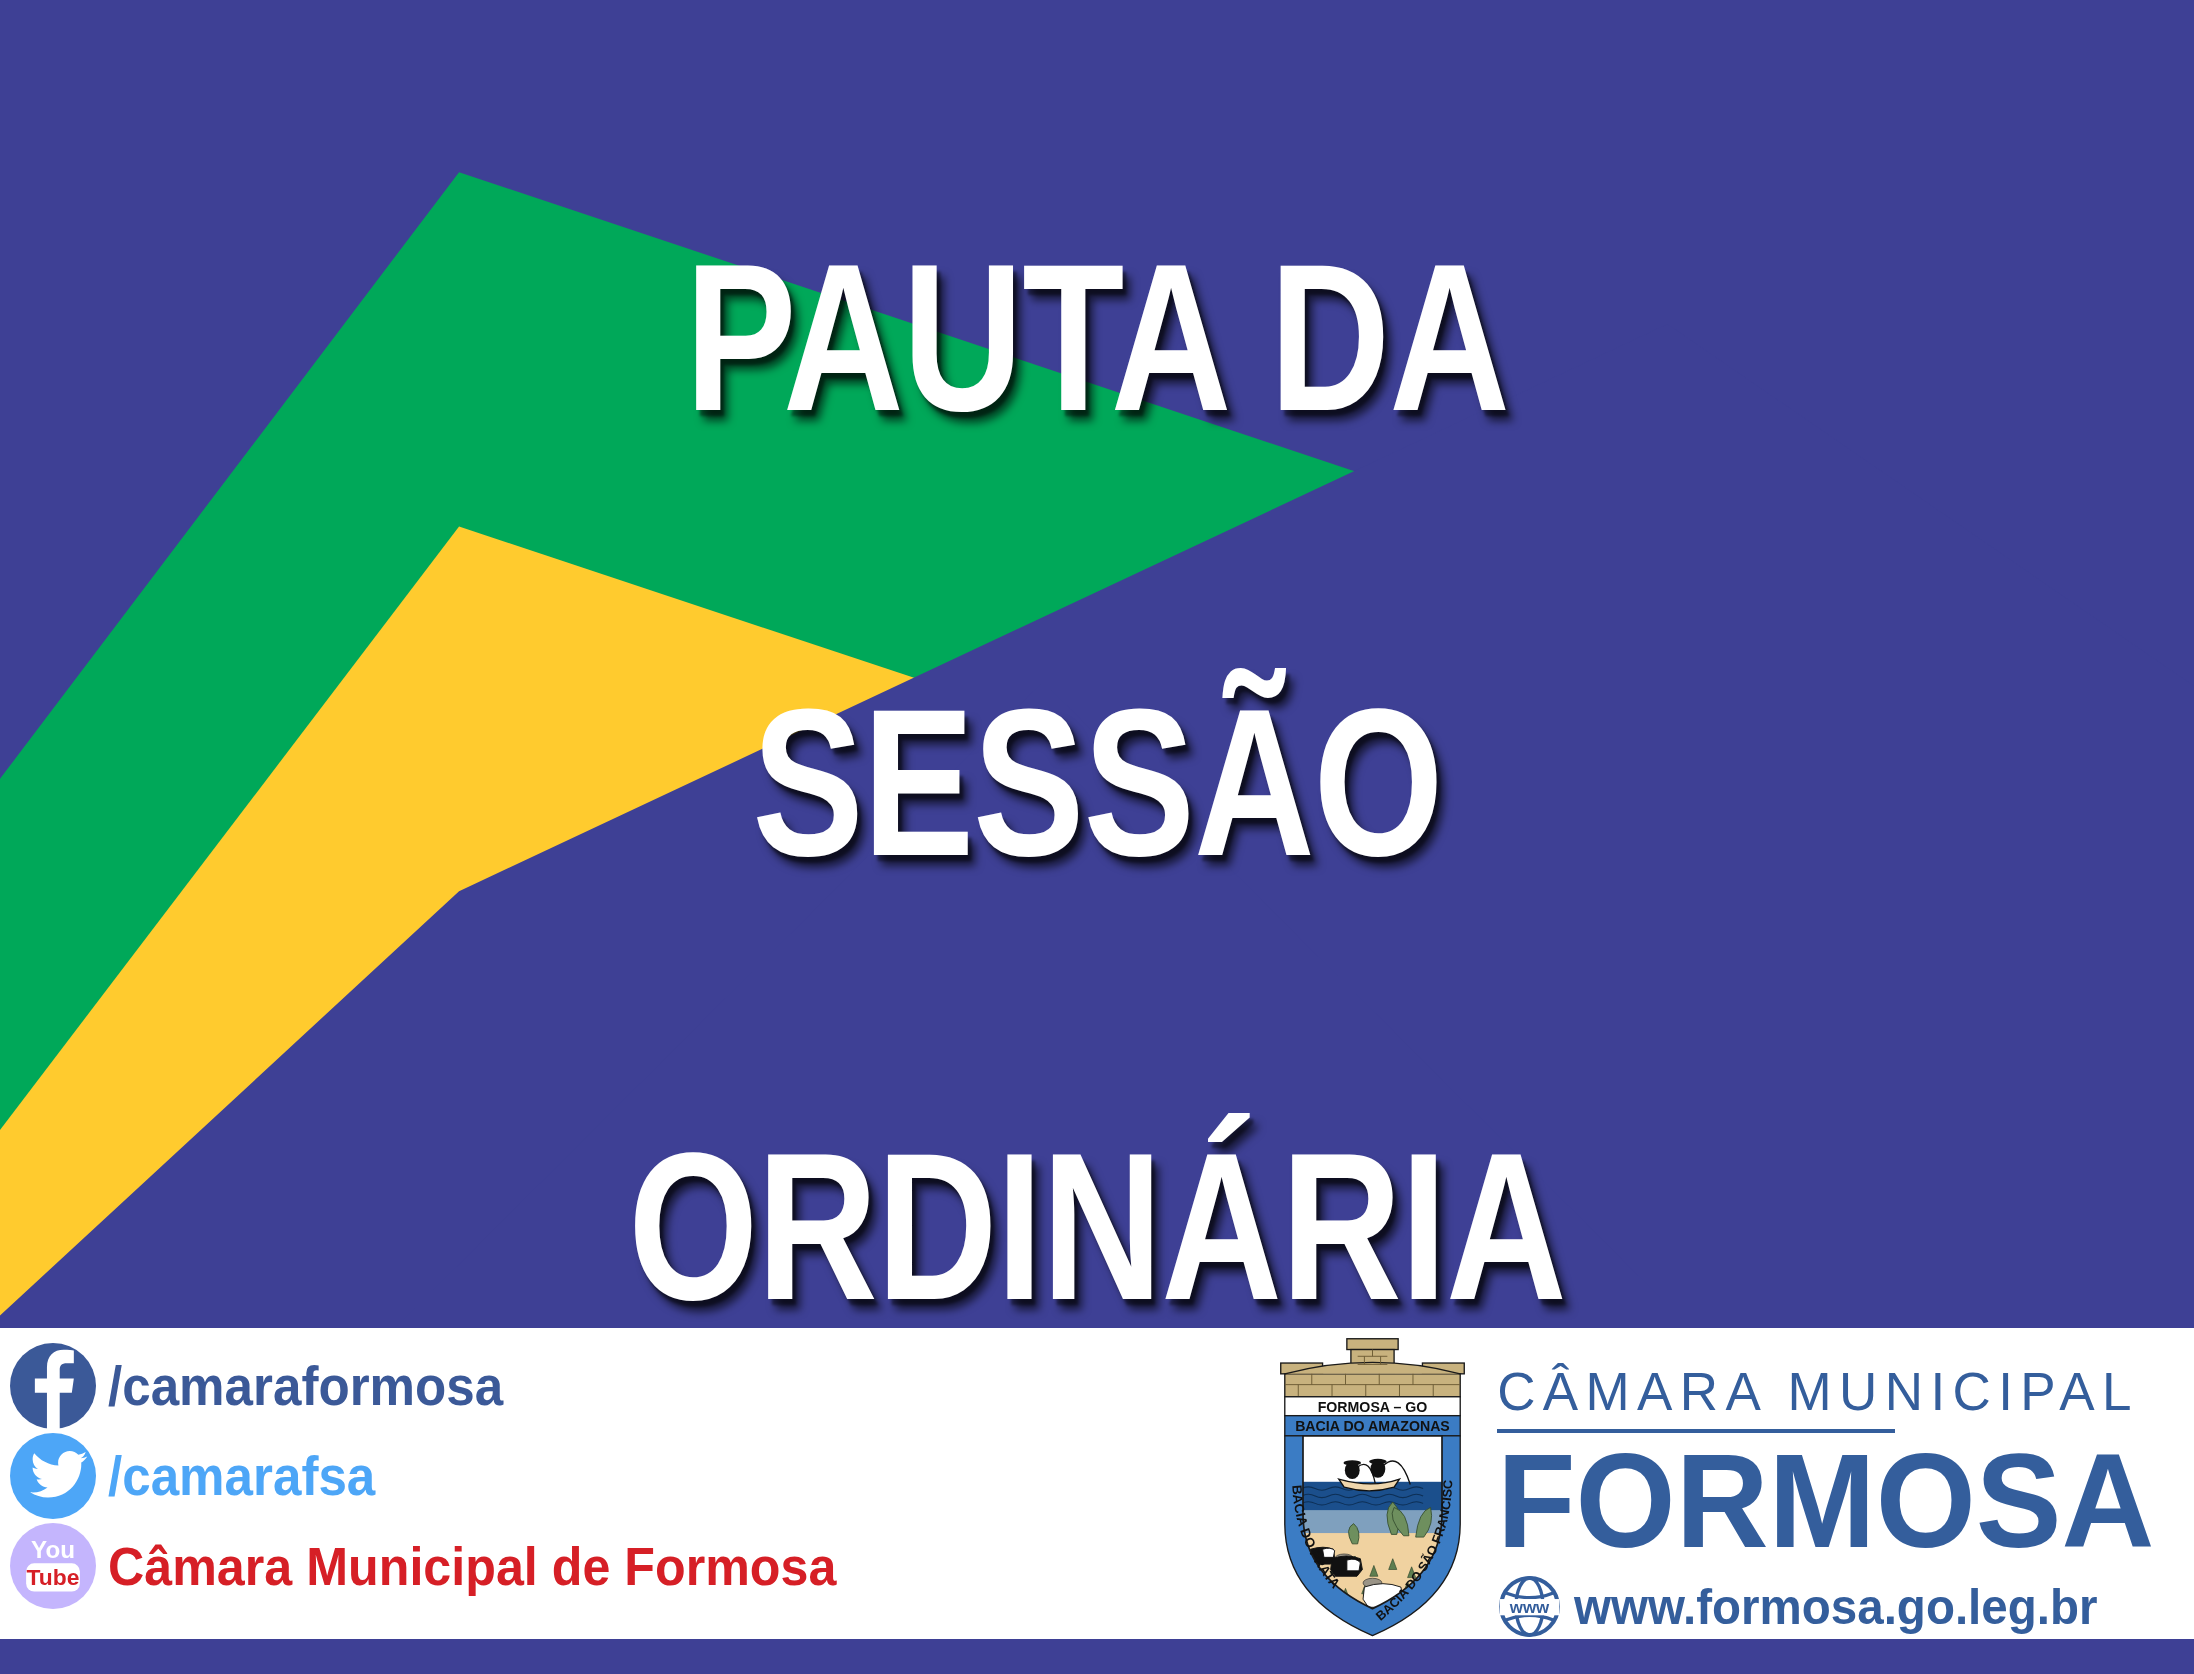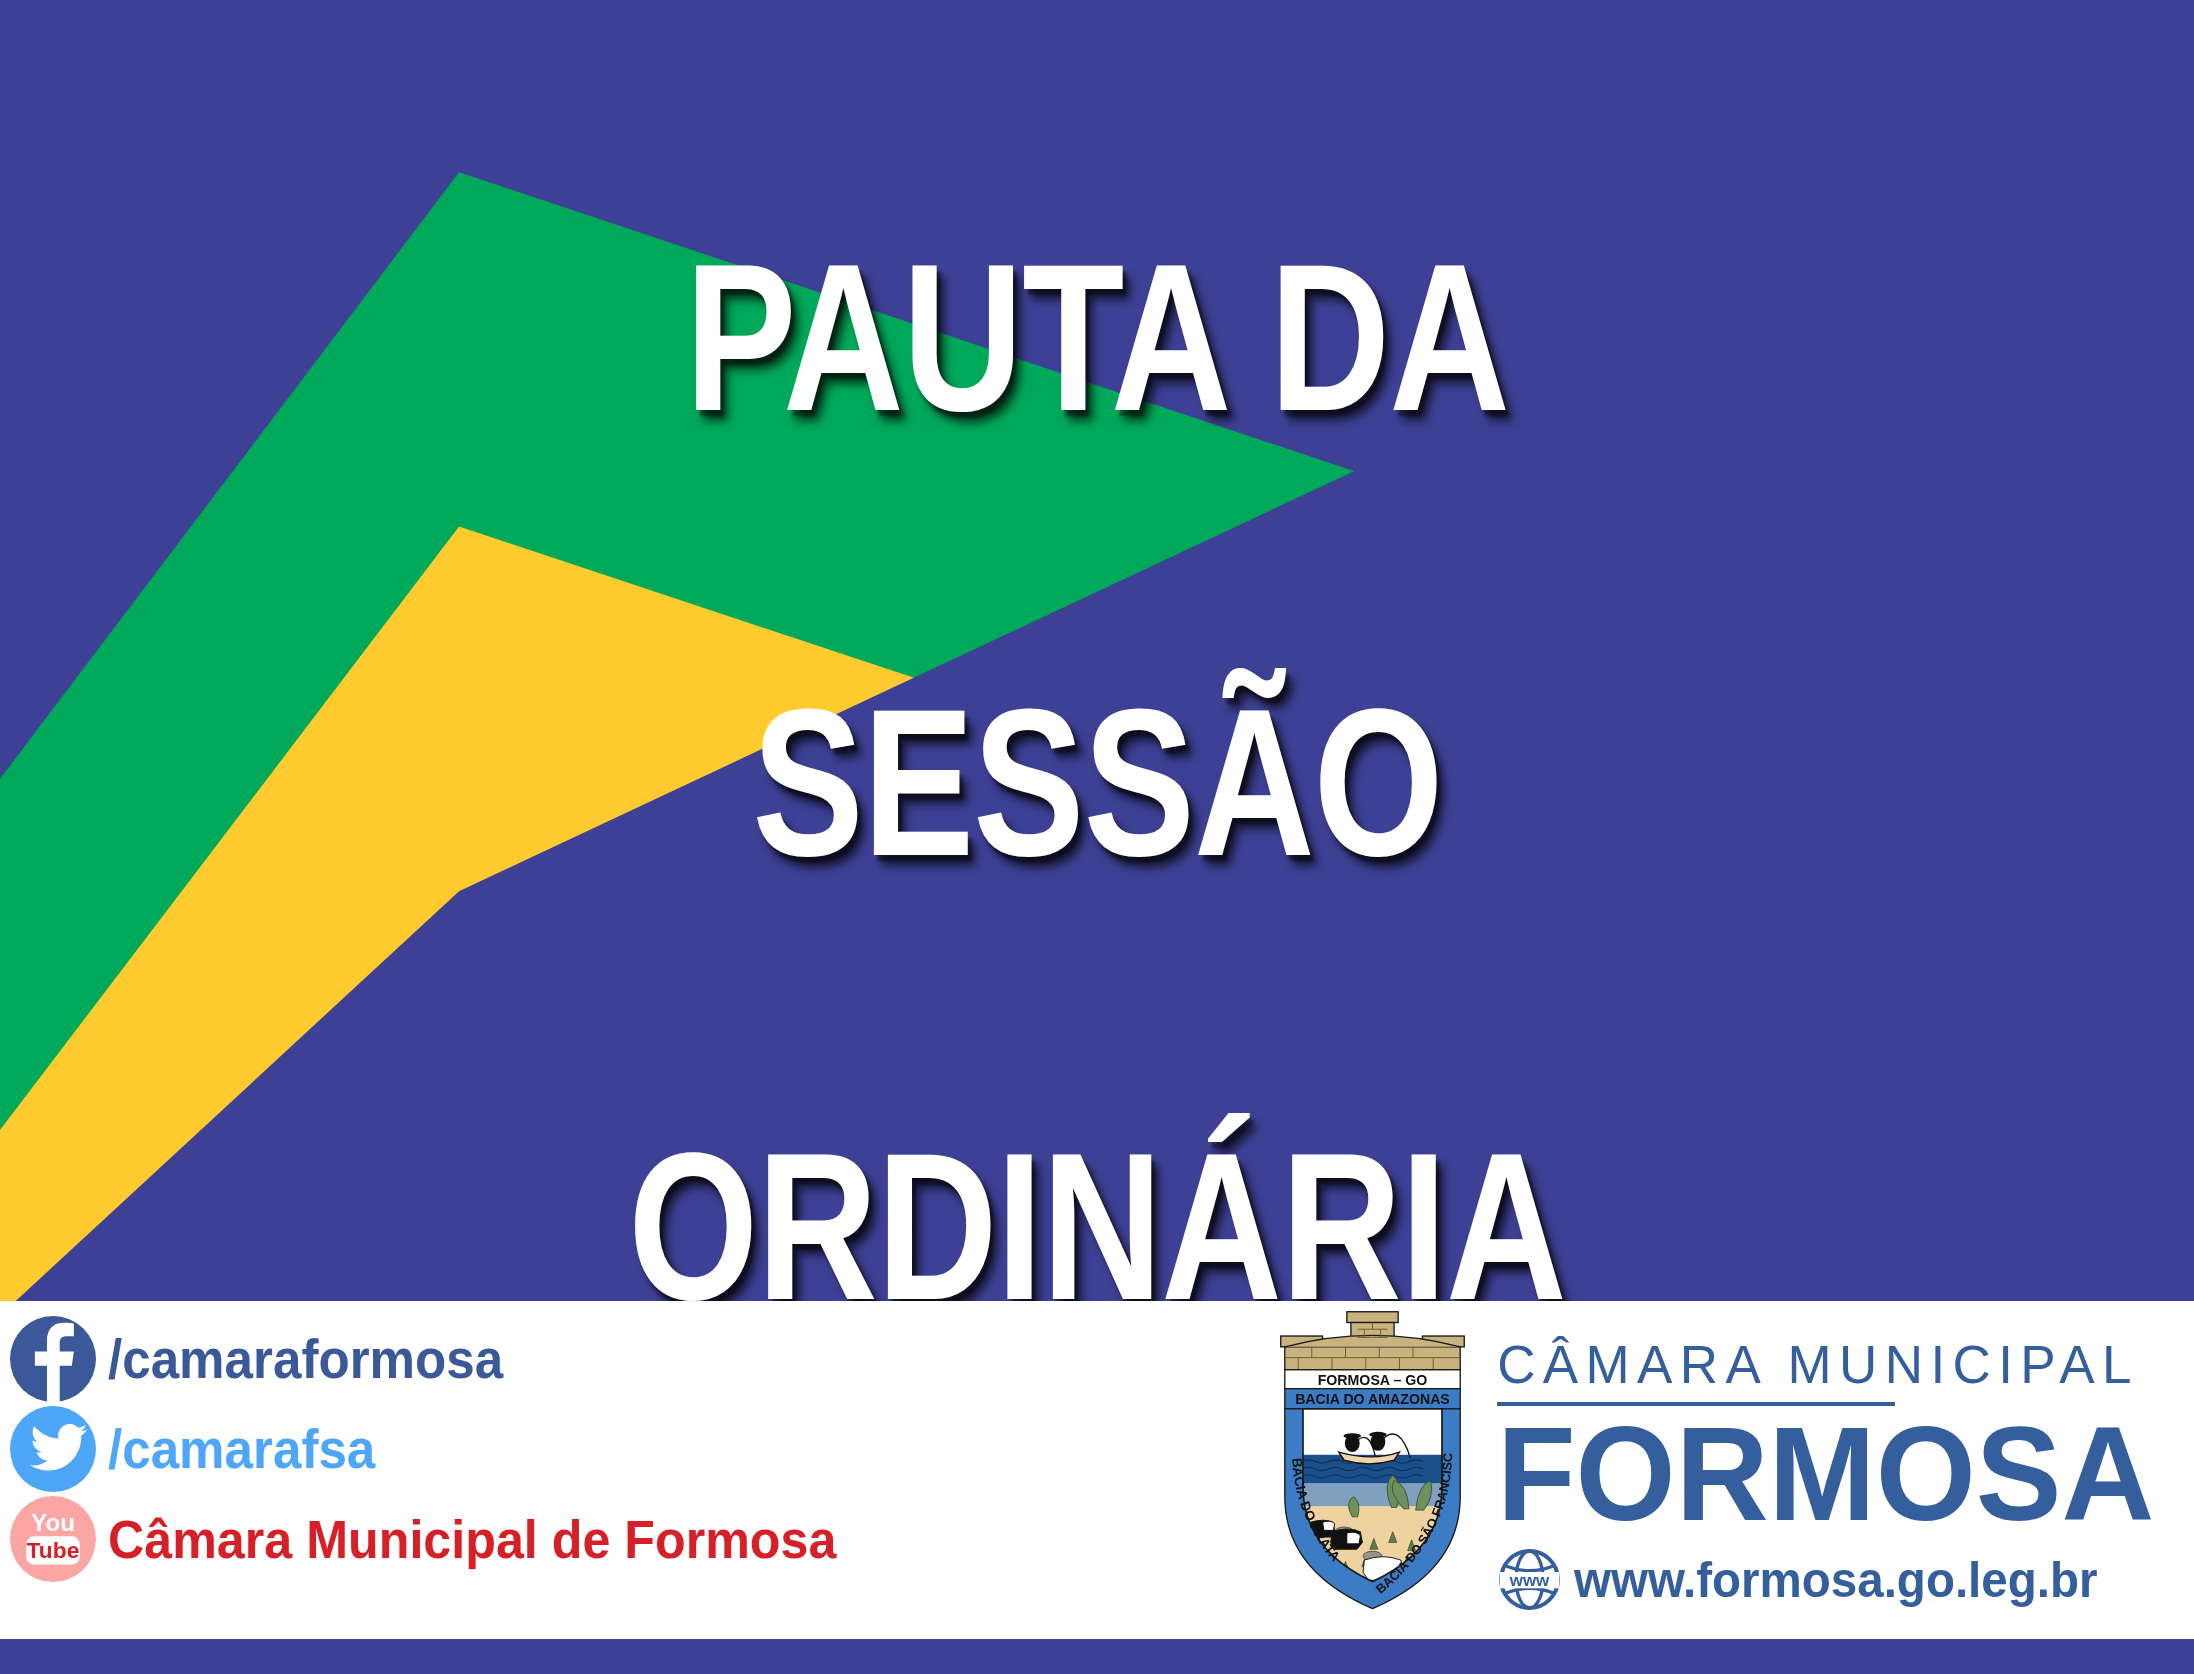--- a/index.html
+++ b/index.html
@@ -32,32 +32,32 @@
     transform-origin:center center;
     white-space:nowrap;
     text-shadow:
        9.5px 10.8px 9.5px rgba(0,0,0,0.62),
        4.7px 6px 3.4px rgba(0,0,0,0.45);
   }
   .hl-line.l2{margin-top:4px;}
   .hl-line.l3{margin-top:4px;}
 
   
-  #footer{position:absolute;left:0;top:1301px;width:2194px;height:311px;background:#ffffff;text-decoration:underline;}
+  #footer{position:absolute;left:0;top:1328px;width:2194px;height:311px;background:#ffffff;text-decoration:underline;}
   #bottombar{position:absolute;left:0;top:1639px;width:2194px;height:35px;background:#3E4095;}
 
   
   #social{position:absolute;left:9.5px;top:15px;}
   .social-row{display:flex;align-items:center;height:86px;margin-bottom:4px;}
   .social-ico{width:86px;height:86px;border-radius:50%;position:relative;flex:0 0 auto;
                display:flex;align-items:center;justify-content:center;}
   .social-ico svg{display:block;}
   .fb{background:#3B5998;}
   .tw{background:#4DA6F7;}
-  .yt{background:#fca5a5;}
+  .yt{background:#c4b5fd;}
   .social-label{
     font-family:"Liberation Sans", sans-serif;
     font-weight:bold;font-size:55px;line-height:1;
     margin-left:12px;white-space:nowrap;
     transform:scaleX(0.93);transform-origin:left center;
   }
   .lbl-fb{color:#3B5998;}
   .lbl-tw{color:#4DA6F7;}
   .lbl-yt{color:#D61F26;font-size:54px;}
 

